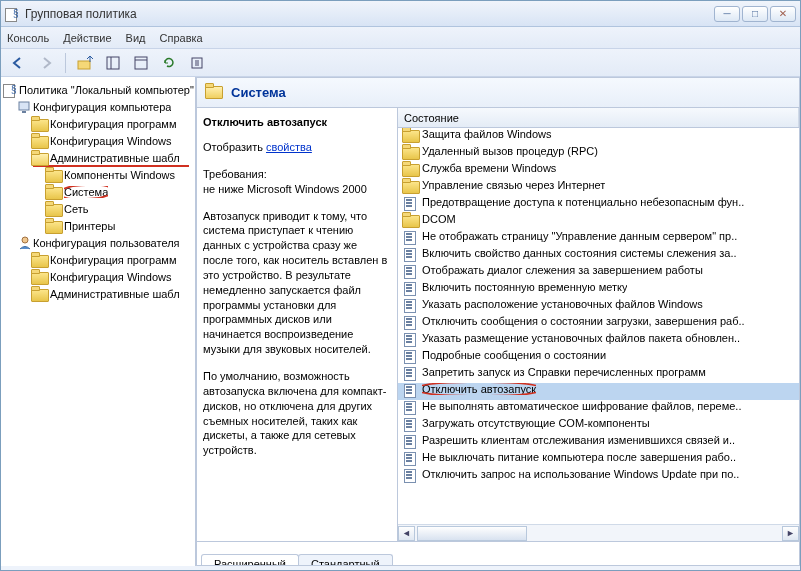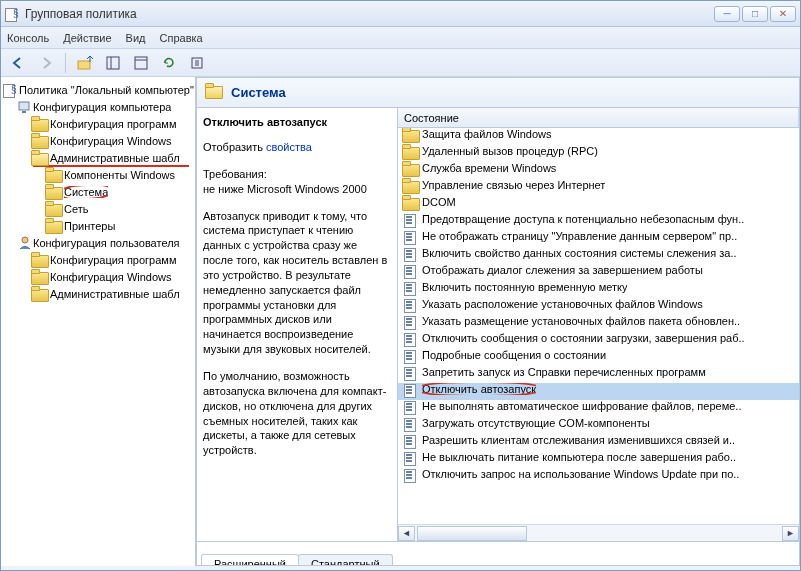--- a/index.html
+++ b/index.html
@@ -26,21 +26,21 @@
 .tnode.underlined::before { content:""; position:absolute; left:30px; right:6px; height:2px; background:#d03020; margin-top:16px; }
 .tnode.underlined { position:relative; }
 .right { flex:1; display:flex; flex-direction:column; overflow:hidden; border:1px solid #bcc8dc; margin:0; }
 .header-row { height:30px; background:linear-gradient(#f5f9fe,#e8eff9); display:flex; align-items:center; padding:0 8px; border-bottom:1px solid #bcc8dc; }
 .header-row .ficon { width:20px; height:18px; margin-right:6px; }
 .header-row .htxt { font-weight:bold; color:#003399; font-size:13px; }
 .content-row { flex:1; display:flex; overflow:hidden; }
 .desc-pane { width:200px; padding:8px 8px 8px 6px; overflow:auto; background:#fff; }
 .desc-pane .desc-title { font-weight:bold; margin-bottom:12px; }
 .desc-pane p { margin-bottom:12px; line-height:1.35; }
-.desc-pane a { color:#0033cc; cursor:pointer; }
+.desc-pane a { color:#0033cc; text-decoration:underline; cursor:pointer; }
 .list-pane { flex:1; display:flex; flex-direction:column; overflow:hidden; border-left:1px solid #bcc8dc; }
 .list-header { height:20px; background:linear-gradient(#f6f9fd,#e4ecf6); border-bottom:1px solid #bcc8dc; display:flex; align-items:center; }
 .lhcell { padding:0 6px; height:100%; display:flex; align-items:center; border-right:1px solid #d0dae8; cursor:pointer; }
 .lrows { flex:1; overflow:auto; background:#fff; }
 .lrow { display:flex; align-items:flex-start; height:17px; padding:0 4px; cursor:pointer; white-space:nowrap; }
 .lrow.selected { background:#bcd5f0; }
 .lrow .ic { width:16px; height:14px; margin-right:4px; flex-shrink:0; }
 .lrow.ringed .txt { position:relative; }
 .lrow.ringed .txt::after { content:""; position:absolute; left:-8px; right:-8px; top:-2px; bottom:-2px; border:2px solid #d03020; border-radius:50%/60%; pointer-events:none; }
 .lrow .txt { overflow:hidden; text-overflow:ellipsis; }
@@ -229,54 +229,54 @@
               </div>
               <div class="lrow">
                 <span class="ic fold"></span>
                 <span class="txt">Служба времени Windows</span>
               </div>
               <div class="lrow">
                 <span class="ic fold"></span>
                 <span class="txt">Управление связью через Интернет</span>
               </div>
               <div class="lrow">
+                <span class="ic picon"></span>
+                <span class="txt">Предотвращение доступа к потенциально небезопасным фун..</span>
+              </div>
+              <div class="lrow">
                 <span class="ic fold"></span>
                 <span class="txt">DCOM</span>
               </div>
               <div class="lrow">
                 <span class="ic picon"></span>
-                <span class="txt">Предотвращение доступа к потенциально небезопасным фун..</span>
-              </div>
-              <div class="lrow">
-                <span class="ic picon"></span>
                 <span class="txt">Не отображать страницу "Управление данным сервером" пр..</span>
               </div>
               <div class="lrow">
                 <span class="ic picon"></span>
                 <span class="txt">Включить свойство данных состояния системы слежения за..</span>
               </div>
               <div class="lrow">
                 <span class="ic picon"></span>
                 <span class="txt">Отображать диалог слежения за завершением работы</span>
               </div>
               <div class="lrow">
                 <span class="ic picon"></span>
                 <span class="txt">Включить постоянную временную метку</span>
               </div>
               <div class="lrow">
                 <span class="ic picon"></span>
                 <span class="txt">Указать расположение установочных файлов Windows</span>
               </div>
               <div class="lrow">
                 <span class="ic picon"></span>
+                <span class="txt">Отключить сообщения о состоянии загрузки, завершения раб..</span>
+              </div>
+              <div class="lrow">
+                <span class="ic picon"></span>
                 <span class="txt">Указать размещение установочных файлов пакета обновлен..</span>
-              </div>
-              <div class="lrow">
-                <span class="ic picon"></span>
-                <span class="txt">Отключить сообщения о состоянии загрузки, завершения раб..</span>
               </div>
               <div class="lrow">
                 <span class="ic picon"></span>
                 <span class="txt">Подробные сообщения о состоянии</span>
               </div>
               <div class="lrow">
                 <span class="ic picon"></span>
                 <span class="txt">Запретить запуск из Справки перечисленных программ</span>
               </div>
               <div class="lrow selected ringed">

